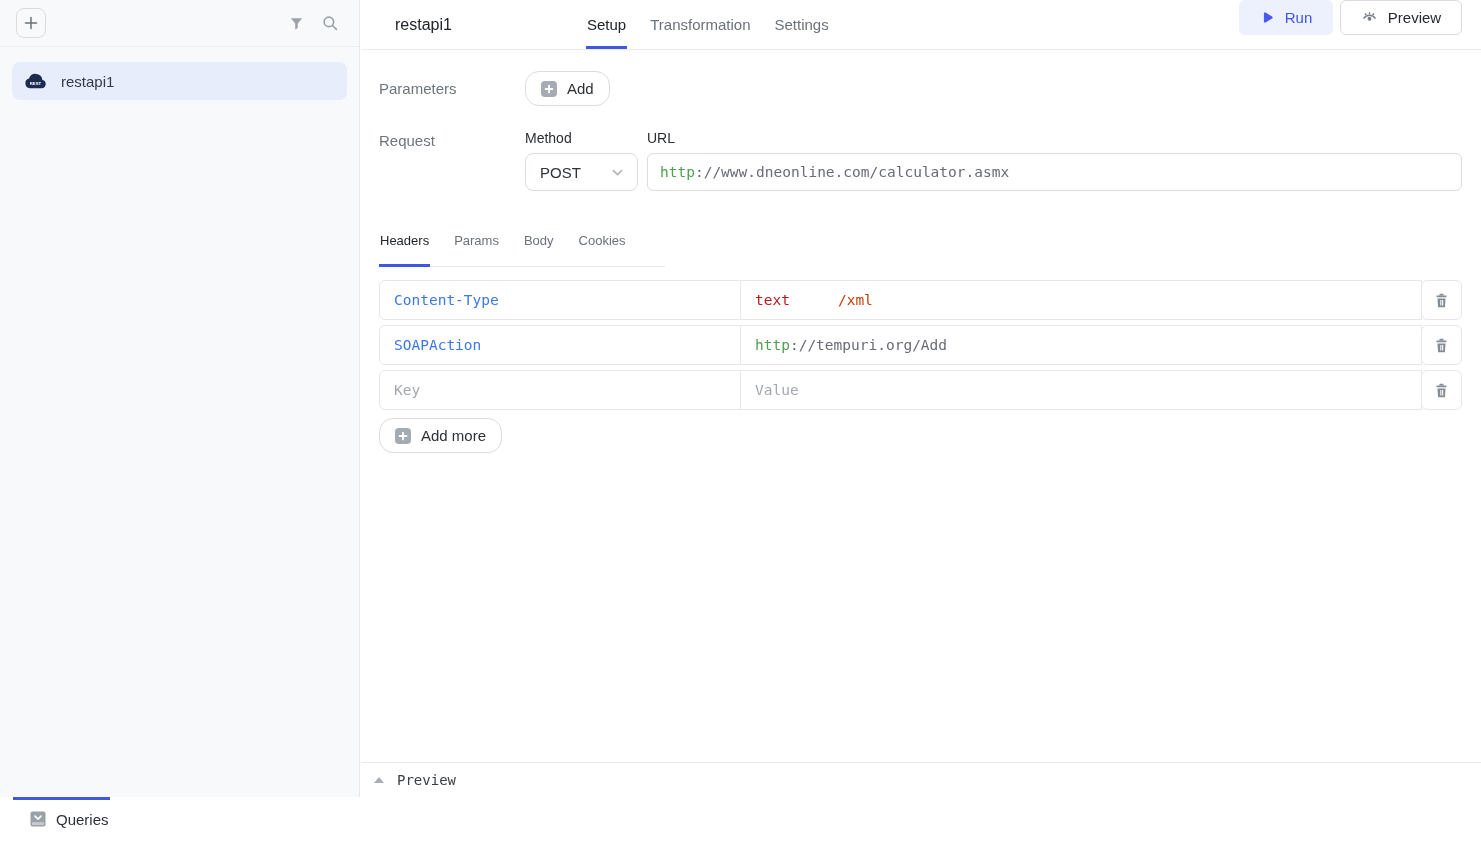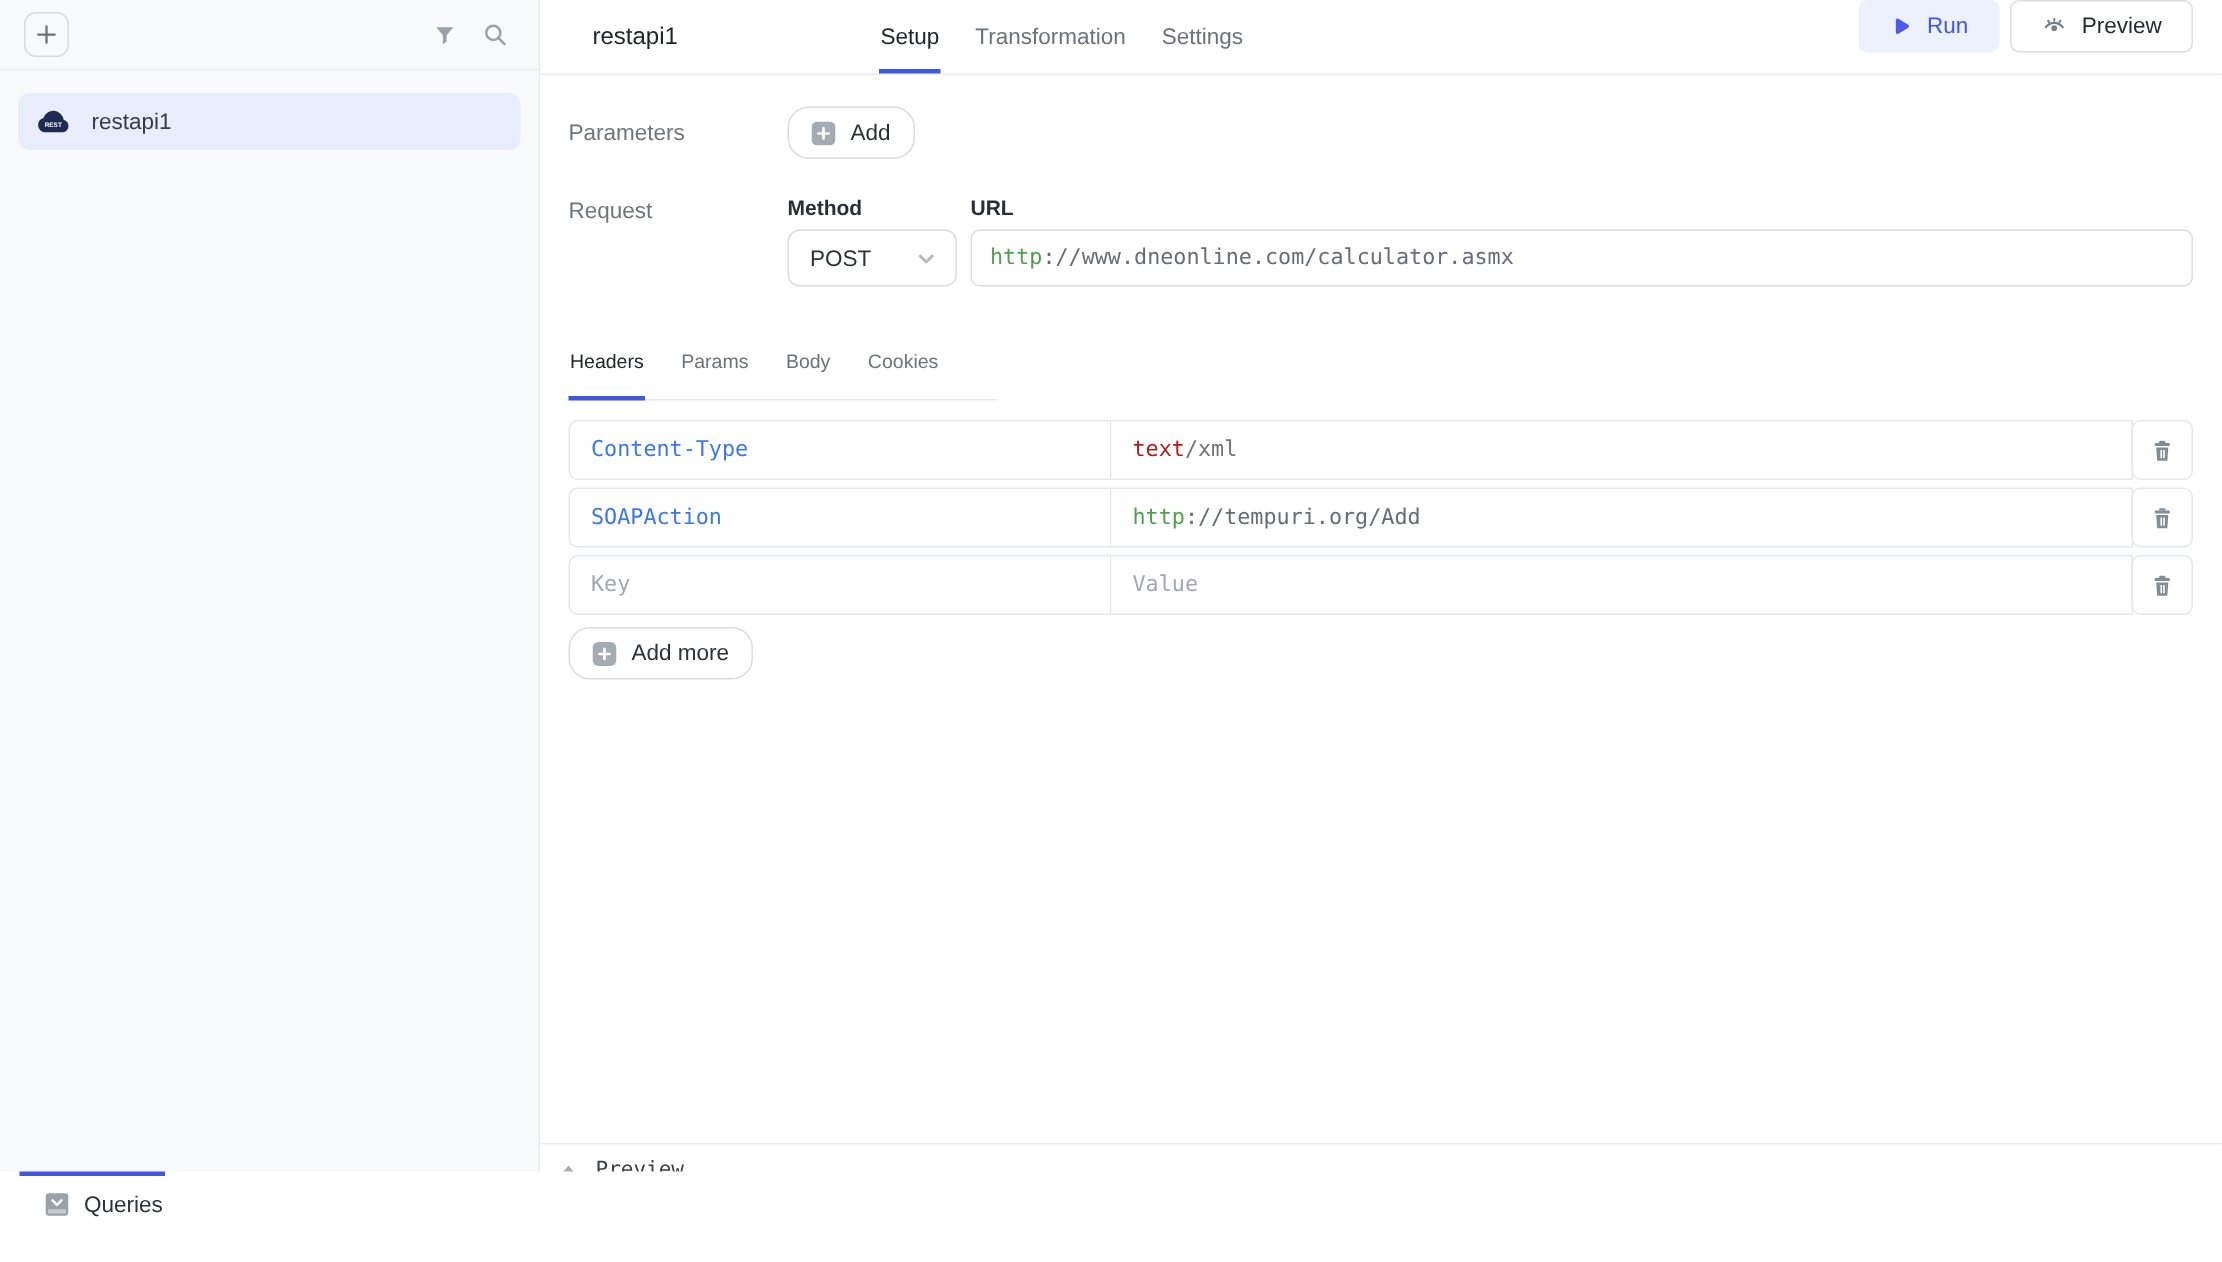--- a/index.html
+++ b/index.html
@@ -49,21 +49,21 @@
   
   .content { padding:21px 19px 0 18px; }
   .row-label { width:146px; font-size:15px; color:#6e757d; }
   .param-row { display:flex; align-items:center; margin-bottom:24px; }
   .outline-btn { height:35px; padding:0 15px; background:#fff; border:1px solid #d9dde1;
     border-radius:14px; display:inline-flex; align-items:center; gap:10px;
     font-size:15px; font-weight:500; color:#2c3135; cursor:pointer; }
 
   .request-row { display:flex; }
   .request-fields { display:flex; flex:1; gap:9px; }
-  .field-label { font-size:14px; font-weight:700; color:#292e34; margin-bottom:7px; }
+  .field-label { font-size:14px; font-weight:400; color:#292e34; margin-bottom:7px; }
   .method-col { width:113px; }
   .select-box { height:38px; border:1px solid #dadde2; border-radius:8px; background:#fff;
     display:flex; align-items:center; justify-content:space-between;
     padding:0 12px 0 14px; font-size:15px; color:#2e3338; cursor:pointer; }
   .url-col { flex:1; }
   .url-input { height:38px; border:1px solid #dadde2; border-radius:6px; background:#fff;
     display:flex; align-items:center; padding:0 12px; font-size:14.5px; cursor:text; }
 
   .inner-tabs { display:flex; gap:23px; width:286px; border-bottom:1px solid #e5e8ea;
     margin-top:33px; }
@@ -88,21 +88,21 @@
 
   
   .preview-bar { position:absolute; left:361px; width:1120px; top:762px; height:35px;
     background:#fff; border-top:1px solid #e7e9eb; display:flex; align-items:center;
     padding-left:13px; gap:13px; cursor:pointer; }
   .tri-up { width:0; height:0; border-left:5px solid transparent; border-right:5px solid transparent;
     border-bottom:6px solid #a9aeb5; }
   .preview-bar-label { font-size:14px; color:#3b4046; }
 
   
-  .bottom-bar { position:absolute; left:0; bottom:16px; width:1481px; height:44px; background:#fff; }
+  .bottom-bar { position:absolute; left:0; bottom:0; width:1481px; height:44px; background:#fff; }
   .queries-indicator { position:absolute; left:13px; top:0; width:97px; height:3px; background:#3e59e0; }
   .queries-tab { position:absolute; left:30px; top:0; height:100%; display:flex; align-items:center;
     gap:10px; font-size:15px; font-weight:500; color:#2c3137; background:none; border:none; cursor:pointer; }
 
   svg { display:block; }
 </style>
 </head>
 <body>
 
 <aside class="sidebar">
@@ -217,21 +217,21 @@
       <button class="inner-tab">Cookies</button>
     </div>
 
     <div class="kv-table">
       <div class="kv-row">
         <div class="kv-key mono">
           <span style="color: rgb(59, 120, 232);">Content-Type</span>
         </div>
         <div class="kv-value mono">
           <span style="color: #b91c1c;">text</span>
-            <span style="color: #737373;">/xml</span>
+            <span style="color: #c2410c; margin-left: 48px;">/xml</span>
         </div>
         <button class="kv-delete">
           <span>
             <svg width="17" height="17" viewBox="0 0 24 24">
               <path d="M9.6 2.6h4.8l.9 2.2H8.7z" fill="#848c93"></path>
               <rect x="5" y="4.8" width="14" height="2.7" rx="0.5" fill="#848c93"></rect>
               <path d="M6.3 9h11.4l-.9 12.4H7.2z" fill="#848c93"></path>
               <path d="M10.3 11.4h1.5v7.6h-1.5zM12.9 11.4h1.5v7.6h-1.5z" fill="#fff"></path>
             </svg>
           </span>

